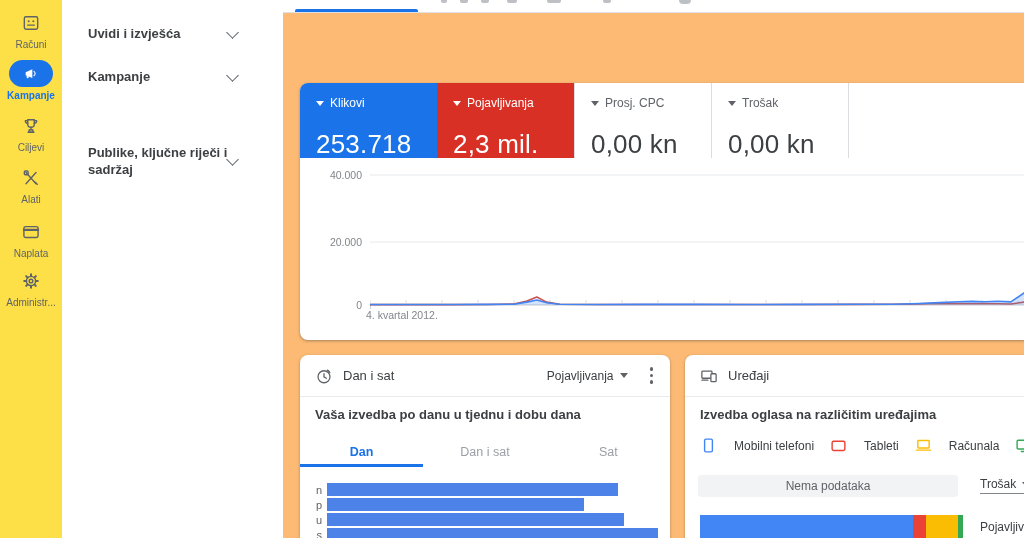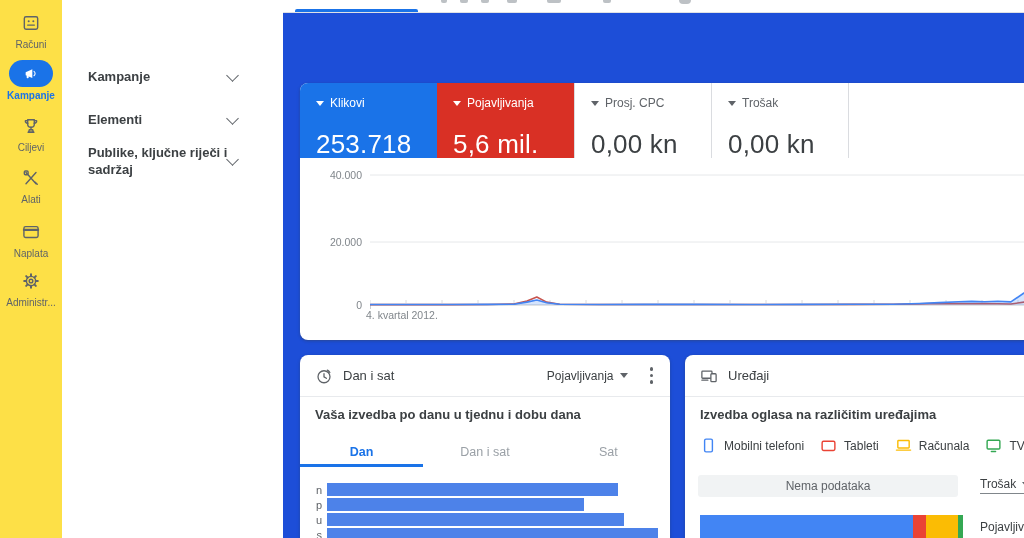--- a/index.html
+++ b/index.html
@@ -15,21 +15,21 @@
   .pill{width:44px;height:27px;background:#1a73e8;border-radius:14px;display:flex;align-items:center;justify-content:center;margin:0 auto;}
   .rail-svg{width:20px;height:20px;stroke:#5f6368;fill:none;stroke-width:1.7;stroke-linecap:round;stroke-linejoin:round;}
 
   
   .nav-menu{position:absolute;left:62px;top:0;width:221px;height:100%;background:#fff;z-index:2;}
   .menu-item{position:absolute;left:26px;right:14px;cursor:pointer;display:flex;align-items:center;}
   .menu-label{font-size:13px;font-weight:bold;color:#3c4043;line-height:17px;}
   .chevron{position:absolute;right:32px;width:8px;height:8px;border-right:1.8px solid #5f6368;border-bottom:1.8px solid #5f6368;transform:rotate(45deg);margin-top:-3px;}
 
   
-  .main{position:absolute;left:283px;top:0;right:0;bottom:0;background:#1d4ed8;}
+  .main{position:absolute;left:283px;top:0;right:0;bottom:0;background:#fdba74;}
   .top-strip{position:absolute;left:0;top:0;right:0;height:12px;background:#fff;border-bottom:1px solid #dfe1e5;}
   .top-tab-underline{position:absolute;left:12px;bottom:0;width:123px;height:3px;background:#1a73e8;border-radius:2px 2px 0 0;}
   .toolbar-remnant{position:absolute;top:0;height:3px;background:#9aa0a6;opacity:.65;border-radius:0 0 2px 2px;}
 
   
   .overview-card{position:absolute;left:17px;top:83px;right:0;height:257px;background:#fff;
                  border-radius:8px 0 0 8px;box-shadow:0 1px 2px rgba(60,64,67,.3),0 1px 3px 1px rgba(60,64,67,.12);}
   .scorecards{position:absolute;left:0;top:0;right:0;height:75px;display:flex;}
   .scorecard{width:137px;box-sizing:border-box;padding:13px 0 0 16px;cursor:pointer;}
   .scorecard.first{border-radius:8px 0 0 0;}
@@ -62,21 +62,21 @@
   .tab.active{color:#1a73e8;font-weight:bold;}
   .tab-underline{position:absolute;left:0;top:109px;width:123px;height:3px;background:#1a73e8;}
   .day-bars{position:absolute;left:0;top:127px;right:5px;}
   .day-row{display:flex;align-items:center;height:15px;}
   .day-label{width:22px;text-align:right;font-size:11px;color:#5f6368;padding-right:5px;flex:none;}
   .day-bar-track{flex:1;height:13px;}
   .day-bar{height:13px;}
 
   .devices-panel{left:402px;top:355px;right:0;height:200px;border-radius:8px 0 0 0;}
   .legend-row{position:absolute;left:15px;top:82px;right:0;display:flex;align-items:center;gap:16px;white-space:nowrap;}
-  .legend-item{display:flex;align-items:center;gap:7px;font-size:12px;color:#3c4043;}
+  .legend-item{display:flex;align-items:center;gap:17px;font-size:12px;color:#3c4043;}
   .dev-svg{width:17px;height:17px;stroke:currentColor;fill:none;stroke-width:2;stroke-linecap:round;stroke-linejoin:round;}
   .no-data-pill{position:absolute;left:13px;top:120px;width:260px;height:22px;background:#f1f3f4;border-radius:3px;
                 display:flex;align-items:center;justify-content:center;font-size:12px;color:#5f6368;}
   .sort-dropdown{position:absolute;left:295px;top:122px;display:flex;align-items:center;font-size:12px;color:#3c4043;
                  border-bottom:1px solid #80868b;padding-bottom:2px;cursor:pointer;}
   .stacked-row{position:absolute;left:15px;top:160px;right:0;display:flex;align-items:center;}
   .stacked-bar{width:263px;height:23px;display:flex;flex:none;}
   .seg{height:100%;}
   .stacked-label{font-size:12px;color:#3c4043;margin-left:17px;white-space:nowrap;}
 </style>
@@ -161,26 +161,26 @@
           <path d="M8 16 L6.2 17.8"></path>
               <path d="M16 16 L17.8 17.8"></path>
         </g>
           </svg>
         </div>
       <div class="rail-label">Administr...</div>
     </div>
   </nav>
 
   <nav class="nav-menu">
+    <div class="menu-item" style="top:25px">
+      <span class="menu-label">Uvidi i izvješća</span>
+      <span class="chevron"></span>
+    </div>
     <div class="menu-item" style="top:68px">
       <span class="menu-label">Kampanje</span>
-      <span class="chevron"></span>
-    </div>
-    <div class="menu-item" style="top:111px">
-      <span class="menu-label">Elementi</span>
       <span class="chevron"></span>
     </div>
     <div class="menu-item" style="top:144px">
       <span class="menu-label" style="width:152px">Publike, ključne riječi i sadržaj</span>
       <span class="chevron"></span>
     </div>
   </nav>
 
   <main class="main">
 
@@ -202,21 +202,21 @@
               <span class="sc-caret"></span>
             <span>Klikovi</span>
             </div>
           <div class="sc-value">253.718</div>
         </div>
         <div class="scorecard" style="background: rgb(217, 48, 37); color: rgb(255, 255, 255);">
           <div class="sc-label-row">
               <span class="sc-caret"></span>
             <span>Pojavljivanja</span>
             </div>
-          <div class="sc-value">5,6 mil.</div>
+          <div class="sc-value">2,3 mil.</div>
         </div>
         <div class="scorecard bordered" style="background: rgb(255, 255, 255); color: rgb(60, 64, 67);">
           <div class="sc-label-row" style="color:#5f6368">
               <span class="sc-caret"></span>
             <span>Prosj. CPC</span>
             </div>
           <div class="sc-value">0,00 kn</div>
         </div>
         <div class="scorecard bordered" style="background: rgb(255, 255, 255); color: rgb(60, 64, 67);">
           <div class="sc-label-row" style="color:#5f6368">

